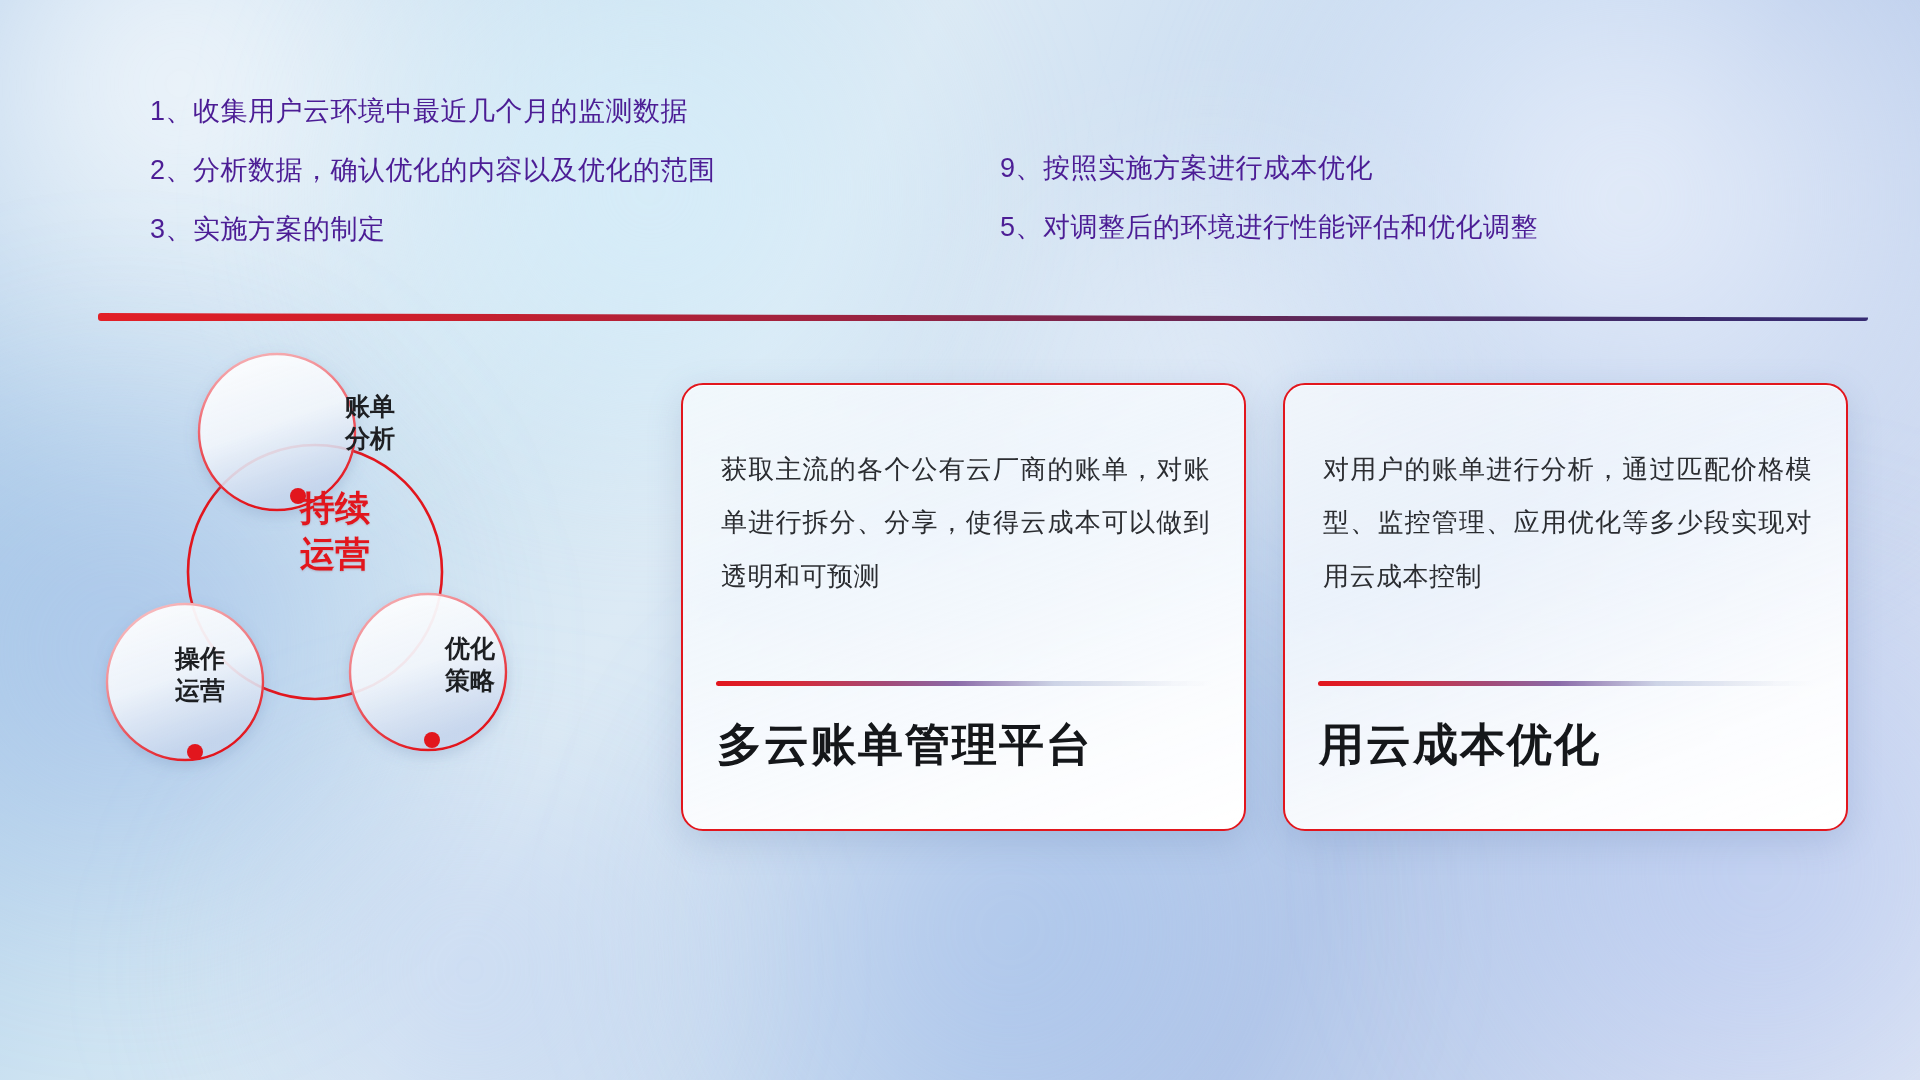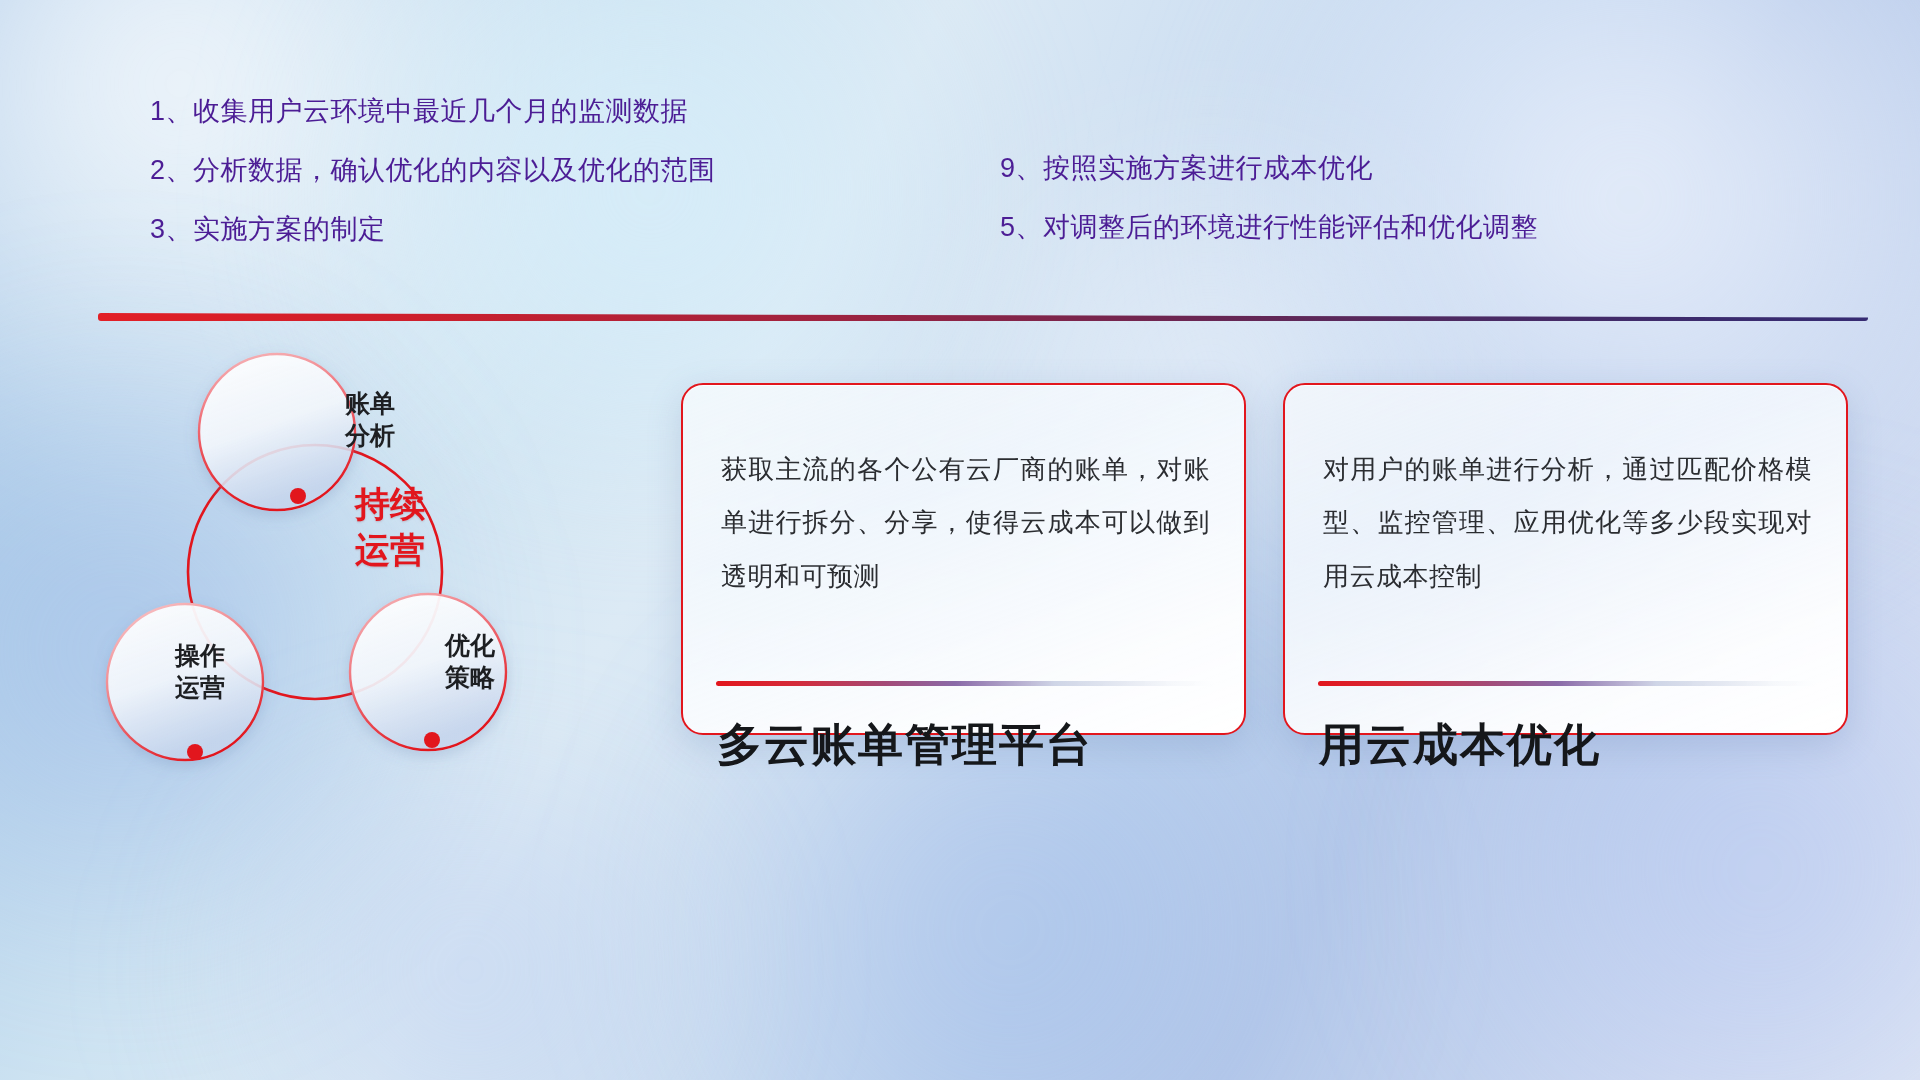--- a/index.html
+++ b/index.html
@@ -61,34 +61,34 @@
     background:linear-gradient(90deg,#e21f26 0%,#cd1f2c 18%,#9d2340 42%,#6a2652 62%,#4a2a63 78%,#3a2b6e 92%,#362b72 100%);
     clip-path:polygon(0 0,100% 55%,100% 100%,0 100%);
     border-radius:3px;
   }
 
   
   #venn{position:absolute;left:90px;top:340px;width:450px;height:440px;}
   #venn svg{display:block;width:450px;height:440px;overflow:visible;}
   .venn-label{
     position:absolute;text-align:center;color:#1d1f22;
-    font-weight:700;font-size:25px;line-height:1.28;white-space:pre-line;font-family:Liberation Mono, monospace;
+    font-weight:700;font-size:25px;line-height:1.28;white-space:pre-line;
   }
   #lbl-top{left:200px;top:50px;width:160px;}
   #lbl-bl{left:30px;top:302px;width:160px;}
   #lbl-br{left:300px;top:292px;width:160px;}
   #lbl-center{
-    left:155px;top:145px;width:180px;text-align:right;
+    left:155px;top:145px;width:180px;text-align:center;
     color:#e2161d;font-weight:800;font-size:35px;line-height:1.3;
     white-space:pre-line;text-shadow:0 1px 2px rgba(120,0,0,.18);
   }
 
   
   .card{
-    position:absolute;top:383px;height:352px;border-radius:22px;
+    position:absolute;top:383px;height:448px;border-radius:22px;
     border:2px solid #e2161d;
     background:
       linear-gradient(160deg, rgba(255,255,255,.62) 0%, rgba(246,250,254,.80) 35%, rgba(255,255,255,.94) 78%, #ffffff 100%);
     box-shadow:0 10px 34px rgba(90,120,170,.22), inset 0 1px 0 rgba(255,255,255,.9);
     backdrop-filter:blur(4px);
     box-sizing:border-box;
   }
   #card-1{left:681px;width:565px;}
   #card-2{left:1283px;width:565px;}
   .card-body{

